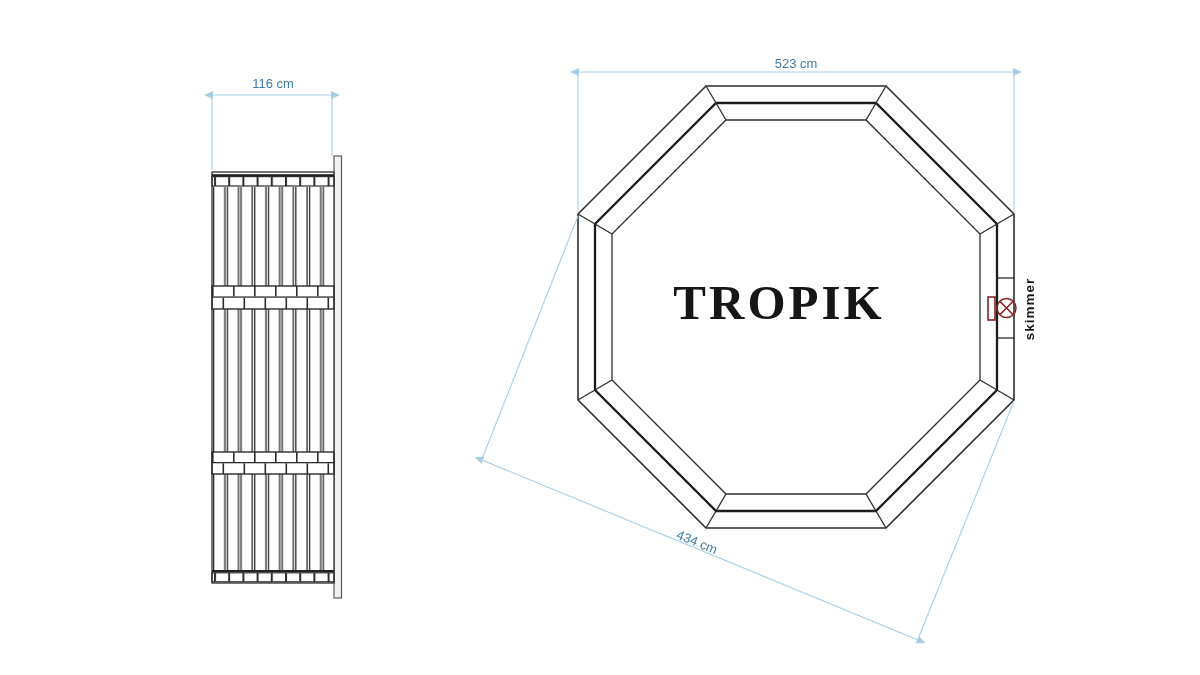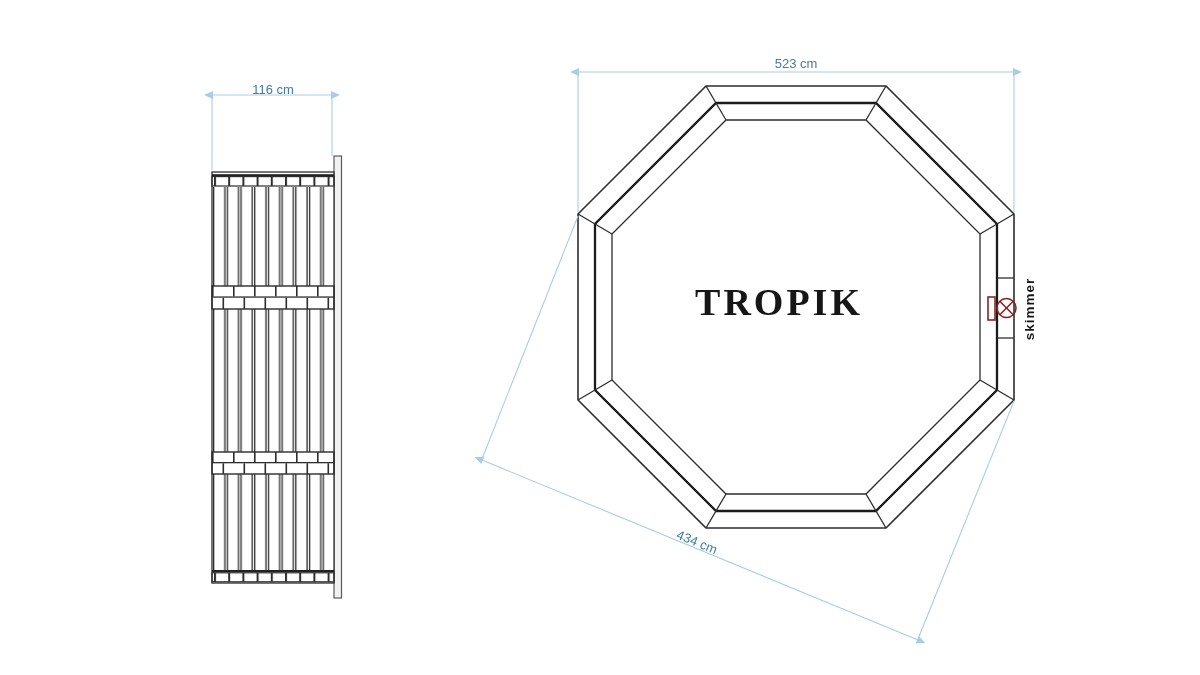--- a/index.html
+++ b/index.html
@@ -10,29 +10,29 @@
     overflow:hidden;
     font-family:"Liberation Sans", sans-serif;
   }
   #drawing-svg{position:absolute;left:0;top:0;}
   .label{position:absolute;white-space:nowrap;}
   .dim-label{
     color:#3f7ca8;
     font-size:13px;
     font-family:"Liberation Sans", sans-serif;
   }
-  #label-116{left:273px;top:89px;transform:translate(-50%,-50%);}
+  #label-116{left:273px;top:83px;transform:translate(-50%,-50%);}
   #label-401{left:796px;top:63px;transform:translate(-50%,-50%);}
   #label-434{left:697px;top:542px;transform:translate(-50%,-50%) rotate(22.5deg);}
   #label-tropik{
     left:779px;top:302px;
     transform:translate(-50%,-50%);
     font-family:"Liberation Serif", serif;
     font-weight:bold;
-    font-size:38px;
+    font-size:49px;
     letter-spacing:3px;
     color:#161616;
     text-align:center;
   }
   #label-skimmer{
     left:1029px;top:309px;
     transform:translate(-50%,-50%) rotate(-90deg);
     font-weight:bold;
     font-size:13.5px;
     letter-spacing:1px;

